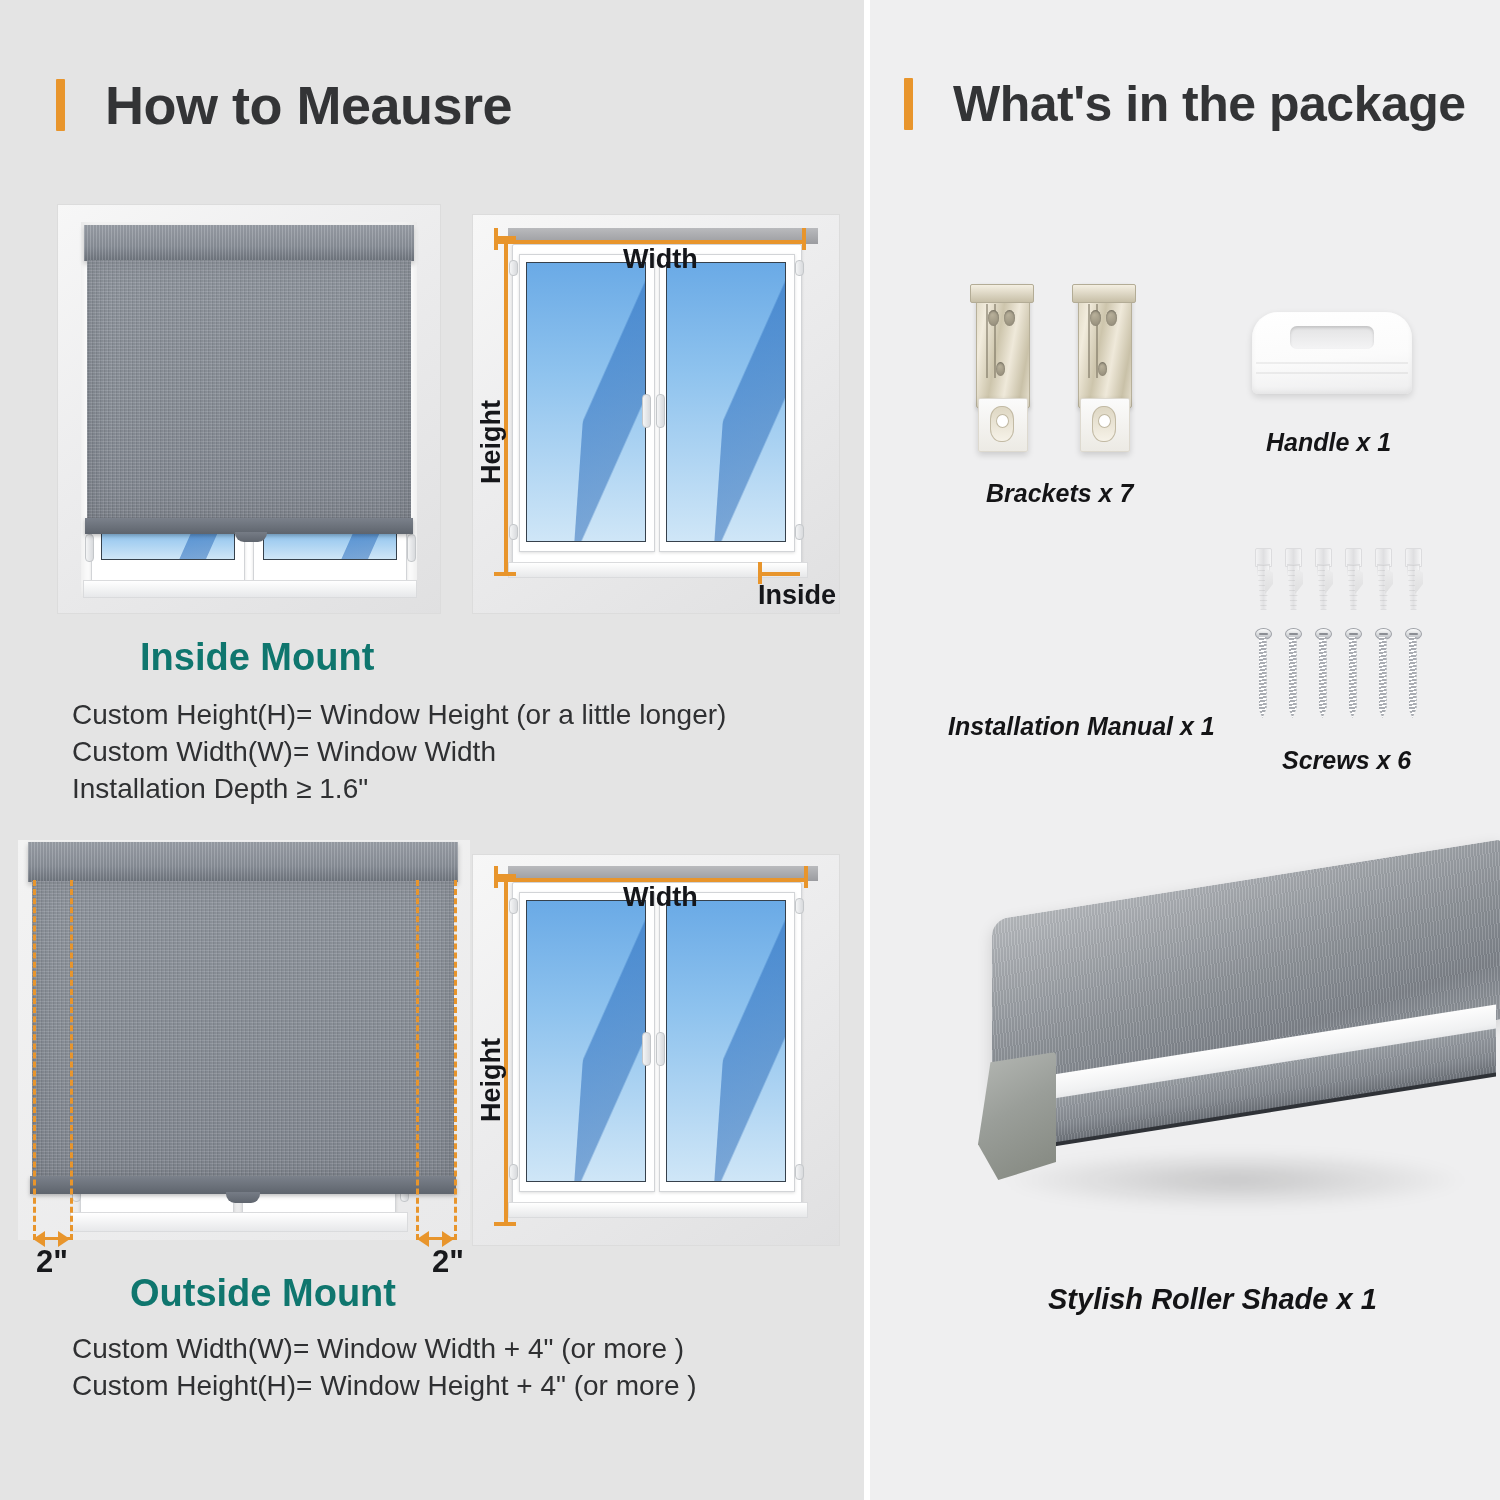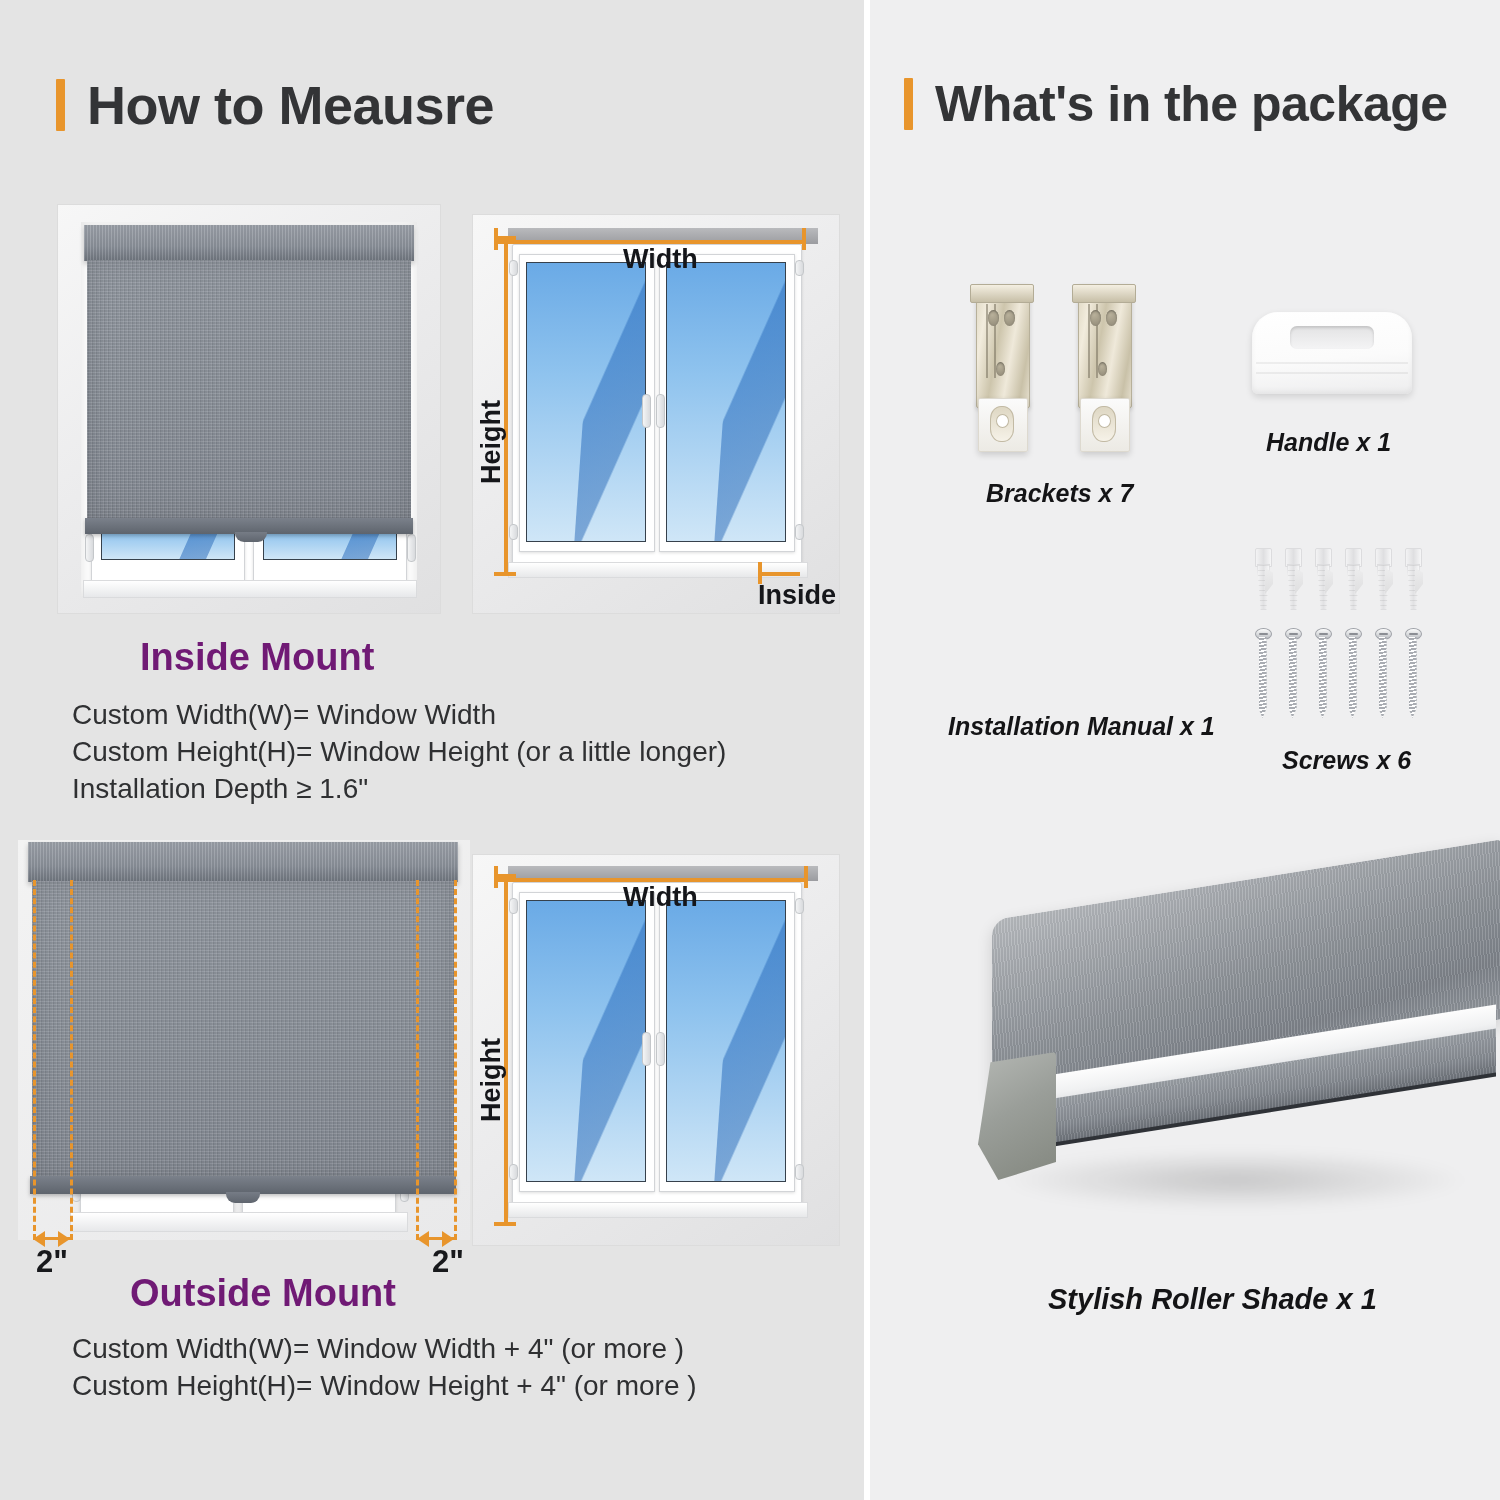--- a/index.html
+++ b/index.html
@@ -20,36 +20,36 @@
     position:absolute;left:864px;top:0;width:6px;height:1500px;
     background:#ffffff;
   }
   .panel-right{
     position:absolute;left:870px;top:0;width:630px;height:1500px;
     background:#efeff0;
   }
 
   
   .heading{
-    position:absolute;display:flex;align-items:center;gap:22px;
+    position:absolute;display:flex;align-items:center;gap:40px;
   }
   .accent-bar{
     width:9px;height:52px;background:#e8952c;border-radius:1px;flex:none;
   }
   .heading-text{
     font-size:54px;font-weight:bold;color:#333436;
     letter-spacing:-0.5px;white-space:nowrap;line-height:1;
   }
   #heading-measure{left:56px;top:78px;}
   #heading-package{left:904px;top:78px;text-align:right;}
   #heading-package .heading-text{font-size:50px;}
 
   
   .section-title{
-    position:absolute;font-size:38px;font-weight:bold;color:#701a75;
+    position:absolute;font-size:38px;font-weight:bold;color:#0f766e;
     white-space:nowrap;
   }
   #title-inside{left:140px;top:636px;}
   #title-outside{left:130px;top:1272px;}
 
   
   .spec-block{position:absolute;}
   .spec-line{
     font-size:28px;color:#2f3032;line-height:1.32;white-space:nowrap;
   }
@@ -385,22 +385,22 @@
     <div class="dim-cap-v" style="left:22px;top:358px;"></div>
     <div class="dim-label vert" style="left:4px;top:270px;">Height</div>
 
     <div class="dim-line-h" style="left:286px;top:358px;width:42px;"></div>
     <div class="dim-cap-h" style="left:286px;top:348px;"></div>
     <div class="dim-label" style="left:286px;top:366px;">Inside</div>
   </div>
 
   <div class="section-title" id="title-inside">Inside Mount</div>
   <div class="spec-block" id="spec-inside">
+    <div class="spec-line">Custom Height(H)= Window Height (or a little longer)</div>
     <div class="spec-line">Custom Width(W)= Window Width</div>
-    <div class="spec-line">Custom Height(H)= Window Height (or a little longer)</div>
     <div class="spec-line">Installation Depth ≥ 1.6"</div>
   </div>
 
   <div class="shade-photo" style="left:18px;top:840px;width:452px;height:400px;">
 
     <div style="position:absolute;inset:0;background:linear-gradient(150deg,#f3f3f3,#e9e9ea);"></div>
 
     <div class="win-sash" style="left:62px;top:318px;width:152px;height:58px;"></div>
     <div class="win-sash" style="left:224px;top:318px;width:152px;height:58px;"></div>
     <div class="win-glass" style="left:74px;top:322px;width:130px;height:20px;"></div>

